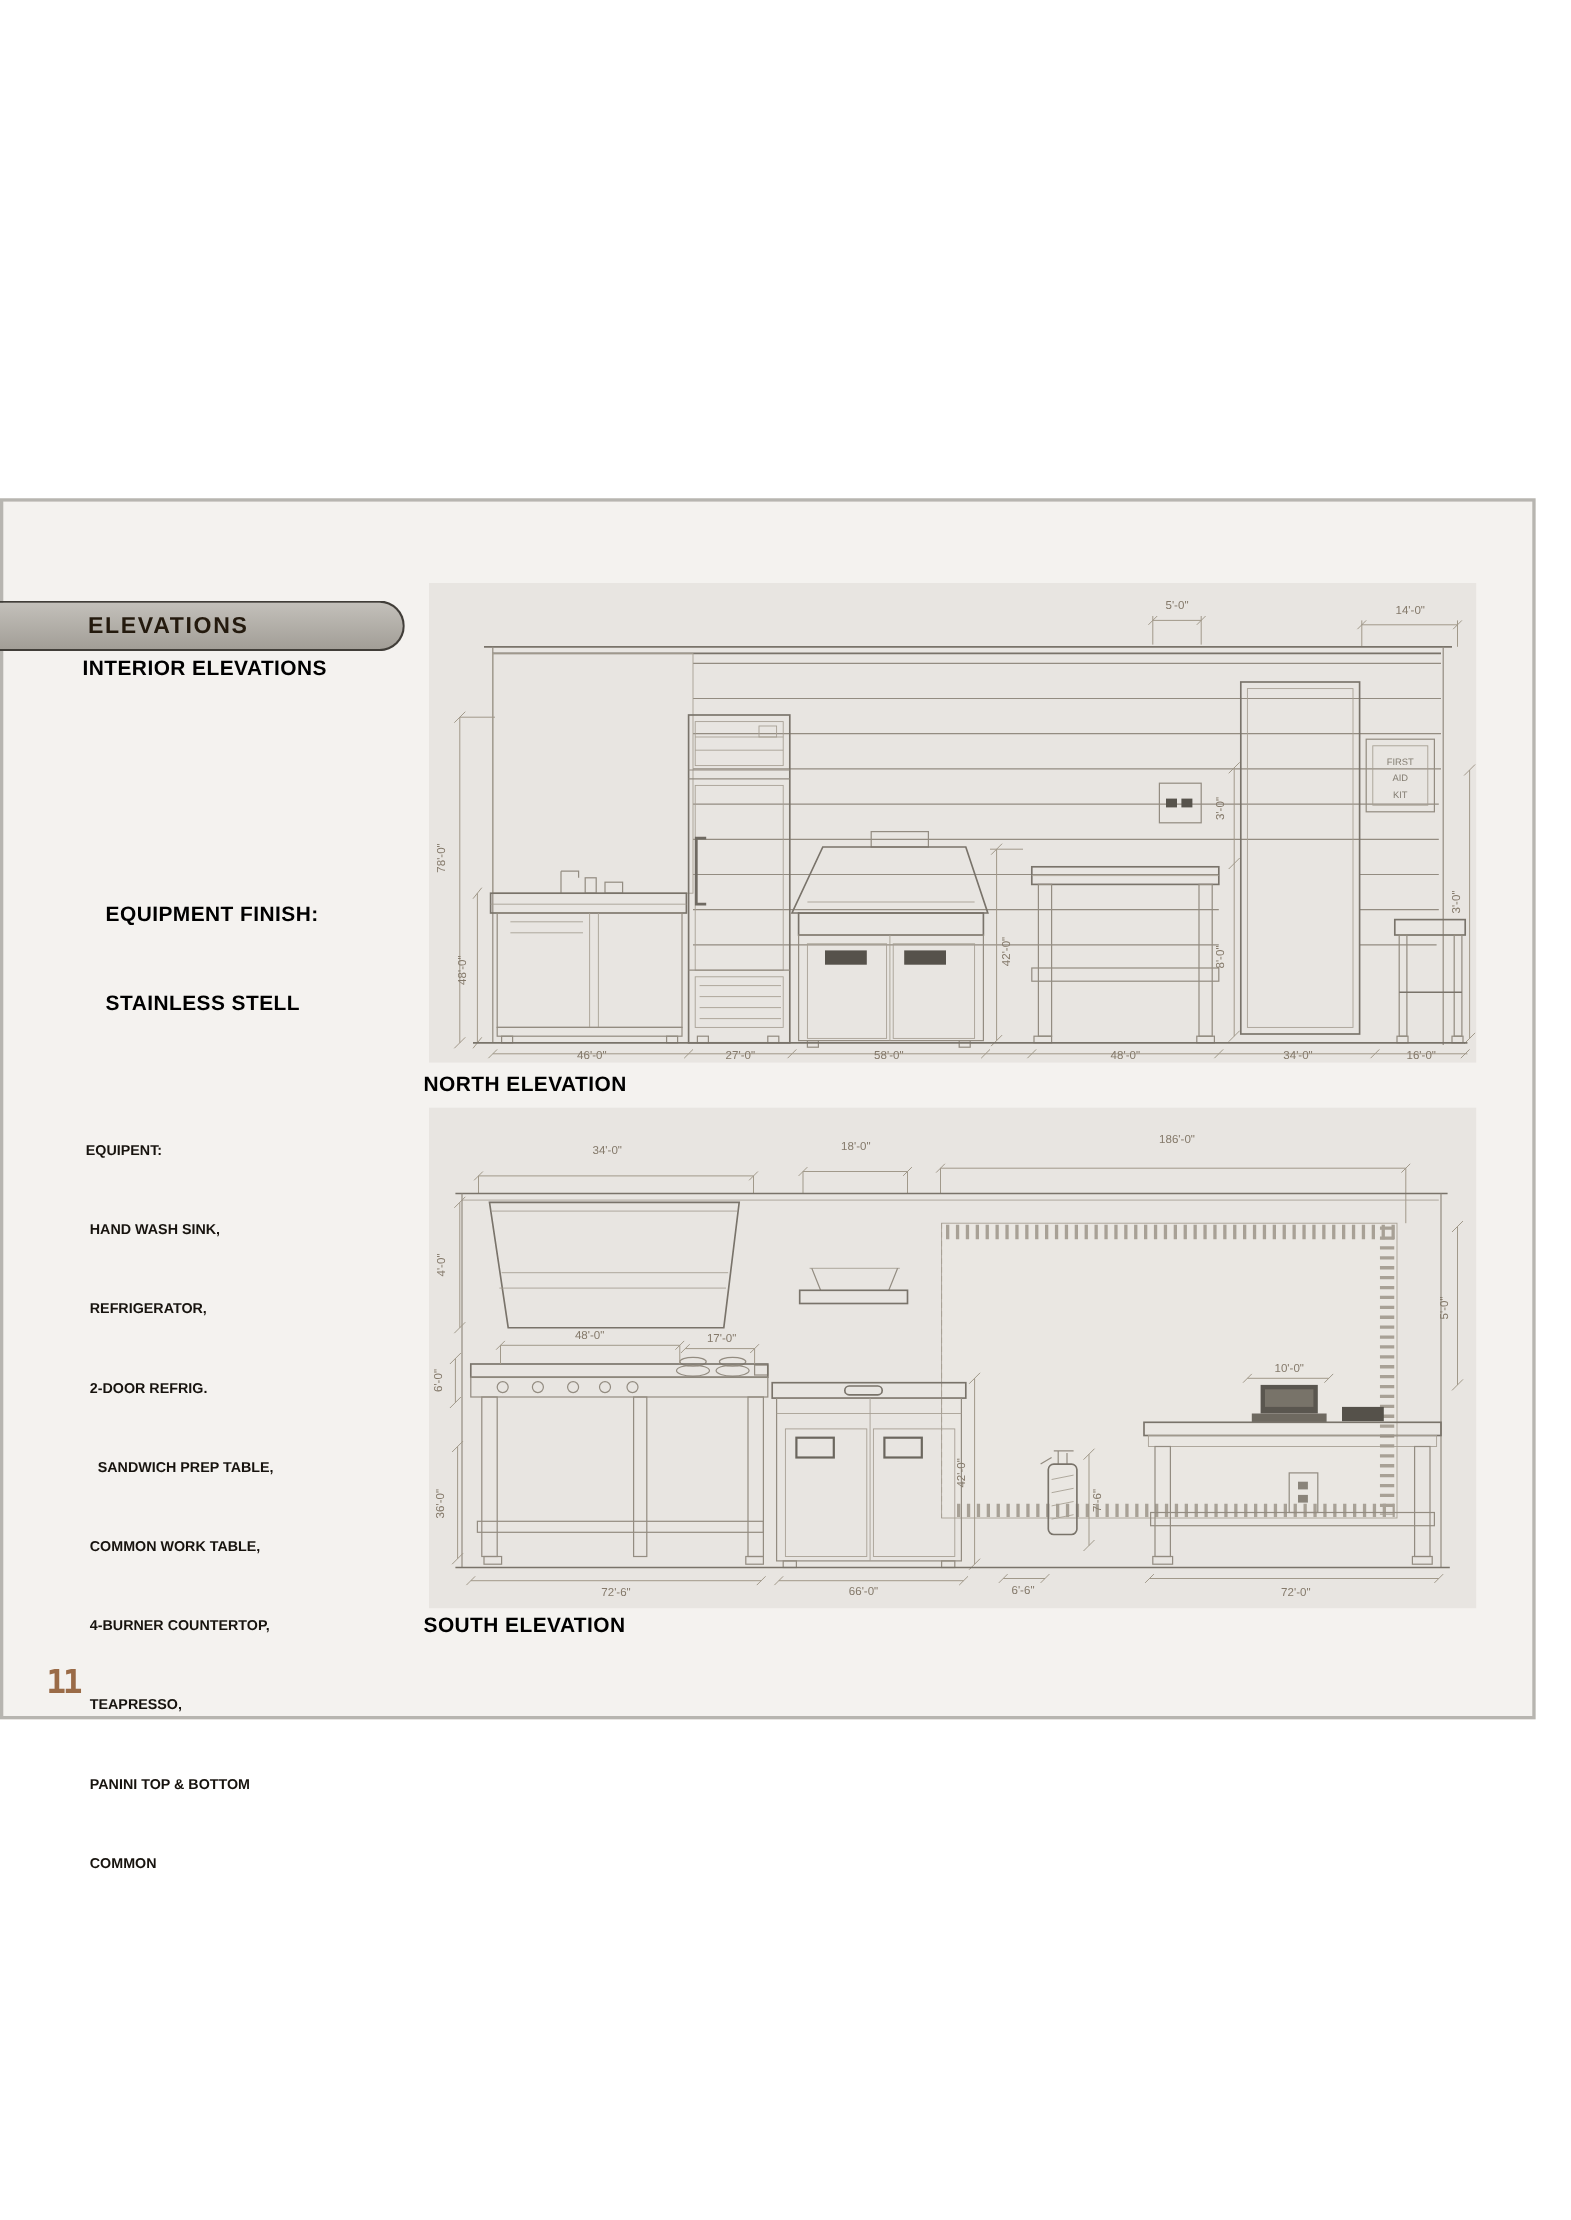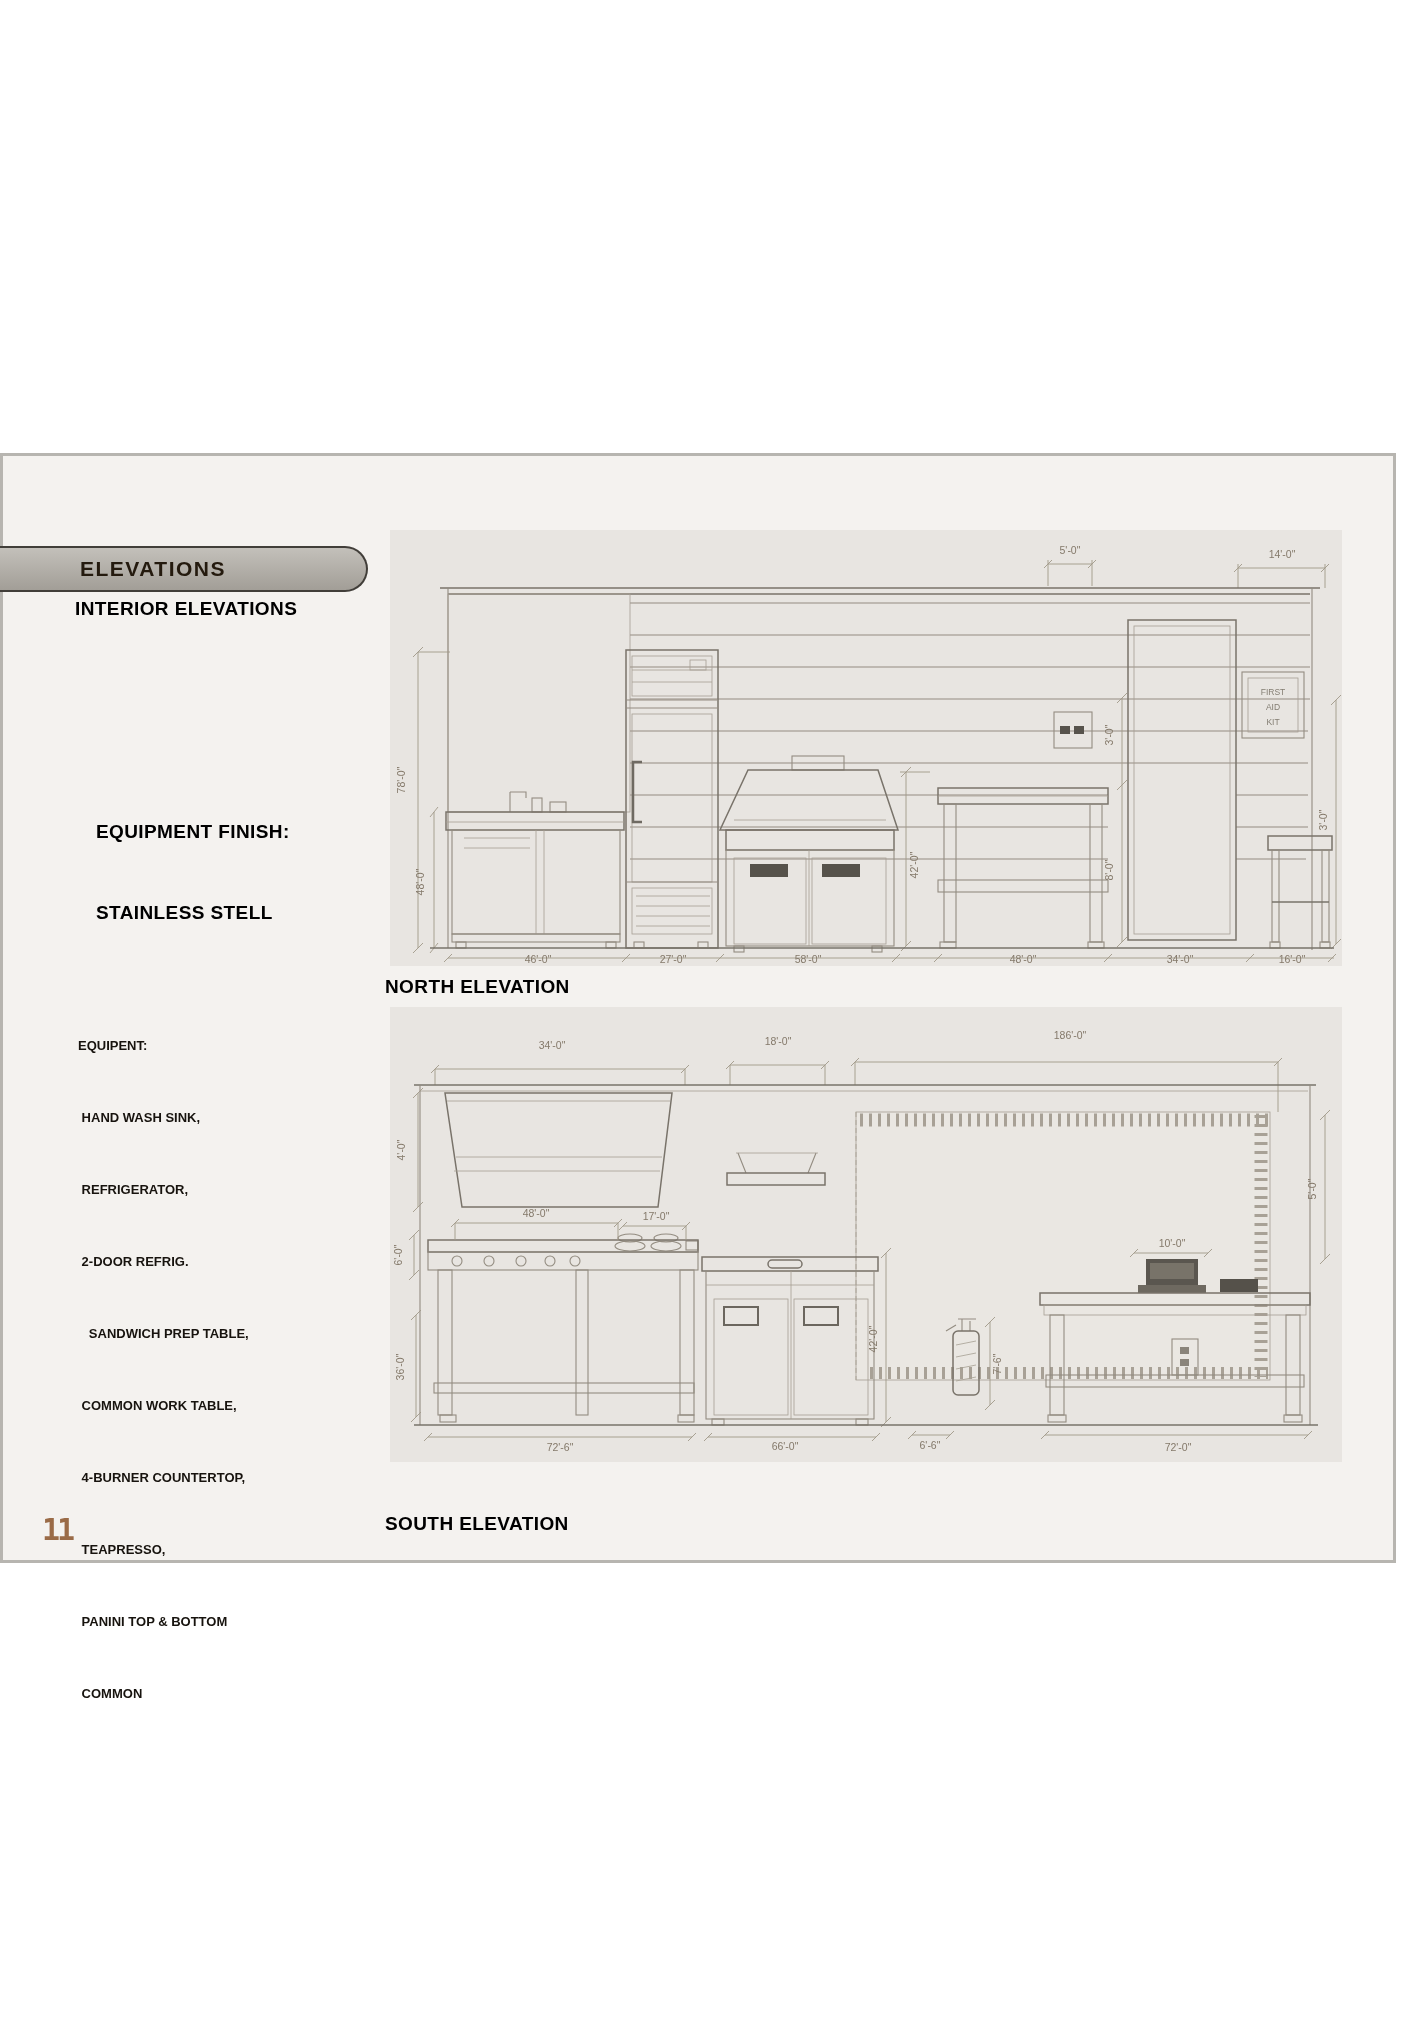--- a/index.html
+++ b/index.html
@@ -303,17 +303,17 @@
     <path class="ln2" d="M24,418 H928"></path>
     <path class="dim" d="M38,430 H302 M318,430 H486 M522,428 H560 M655,428 H918
                          M34,434 L42,426 M298,434 L306,426 M314,434 L322,426 M482,434 L490,426
                          M518,432 L526,424 M556,432 L564,424 M651,432 L659,424 M914,432 L922,424"></path>
     <text class="dimt" x="170" y="444" text-anchor="middle">72'-6"</text>
     <text class="dimt" x="395" y="443" text-anchor="middle">66'-0"</text>
     <text class="dimt" x="540" y="442" text-anchor="middle">6'-6"</text>
     <text class="dimt" x="788" y="444" text-anchor="middle">72'-0"</text>
   </svg>
 
-  <div class="h-label" style="left:385px;top:1513px;text-align:right;">SOUTH ELEVATION</div>
+  <div class="h-label" style="left:385px;top:1468px;text-align:right;">SOUTH ELEVATION</div>
 
   <div class="pagenum">11</div>
 
 </div>
 
 </body></html>

